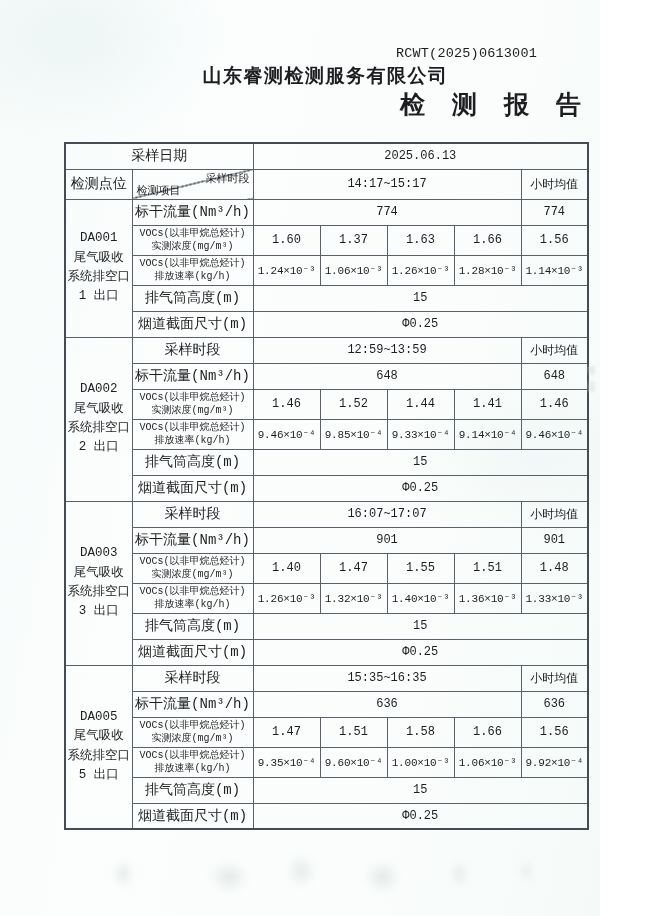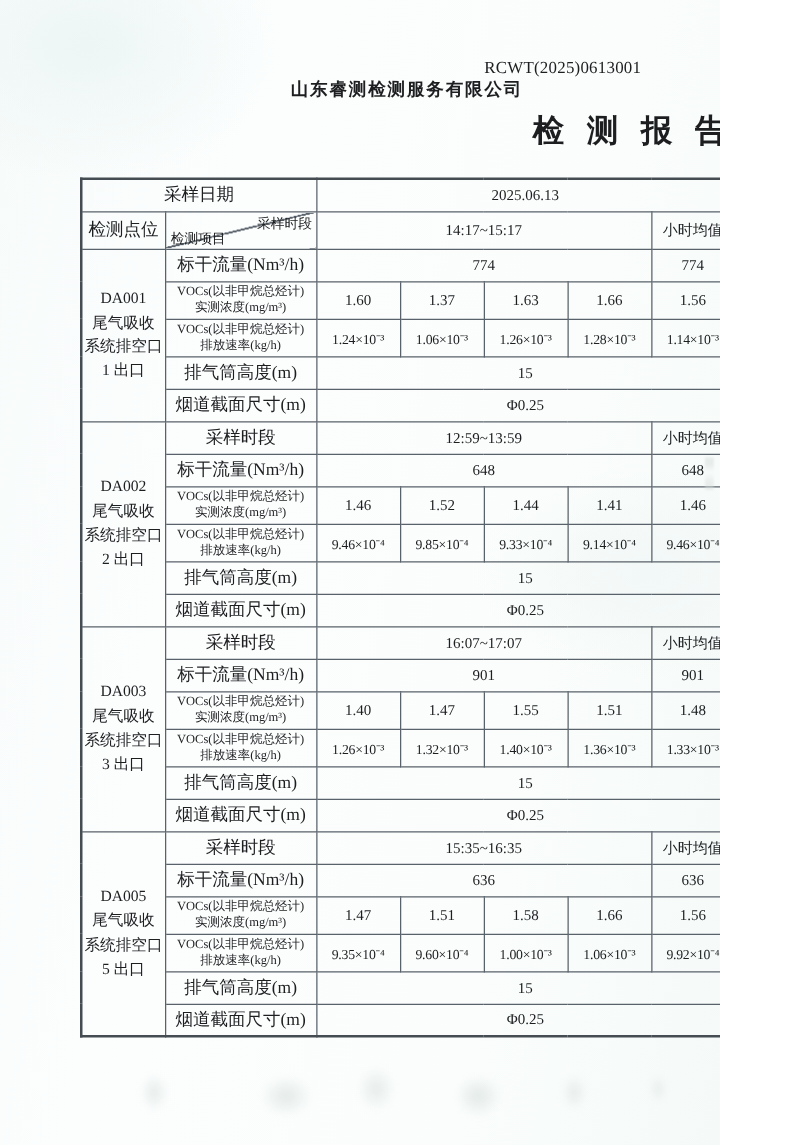--- a/index.html
+++ b/index.html
@@ -1,33 +1,34 @@
 <!DOCTYPE html>
 <html><head>
 <meta charset="utf-8">
 <style>
   html,body{margin:0;padding:0;background:#ffffff;}
   .page{
     position:relative;
     width:576px;height:916px;
     overflow:hidden;
-    font-family:Liberation Serif, serif;
+    font-family:Liberation Mono, monospace;
     color:#1c1e20;
     background:
       radial-gradient(ellipse 260px 180px at 12% 4%, #edf6f5 0%, rgba(237,246,245,0) 60%),
       radial-gradient(ellipse 200px 120px at 90% 50%, #f2f8f7 0%, rgba(242,248,247,0) 70%),
       linear-gradient(100deg,#f7fbfa 0%,#fcfefe 30%,#fafdfc 70%,#f5faf9 100%);
+    padding-left: 24px;
   }
   .report-no{
     position:absolute;top:46px;right:63px;
     font-size:13.5px;letter-spacing:.2px;white-space:pre;
   }
   .company{
     position:absolute;top:63px;left:64px;width:523px;
-    text-align:center;font-size:14px;letter-spacing:1.5px;font-weight:600;white-space:pre;
+    text-align:center;font-size:19px;letter-spacing:1.5px;font-weight:600;white-space:pre;
   }
   .title{
     position:absolute;top:88px;left:64px;width:523px;
     text-align:right;font-size:25px;font-weight:bold;letter-spacing:6px;white-space:pre;
   }
   .caption-row{
     position:absolute;top:122px;left:64px;width:523px;
     display:flex;justify-content:space-between;align-items:flex-end;
     font-size:13.5px;
   }

